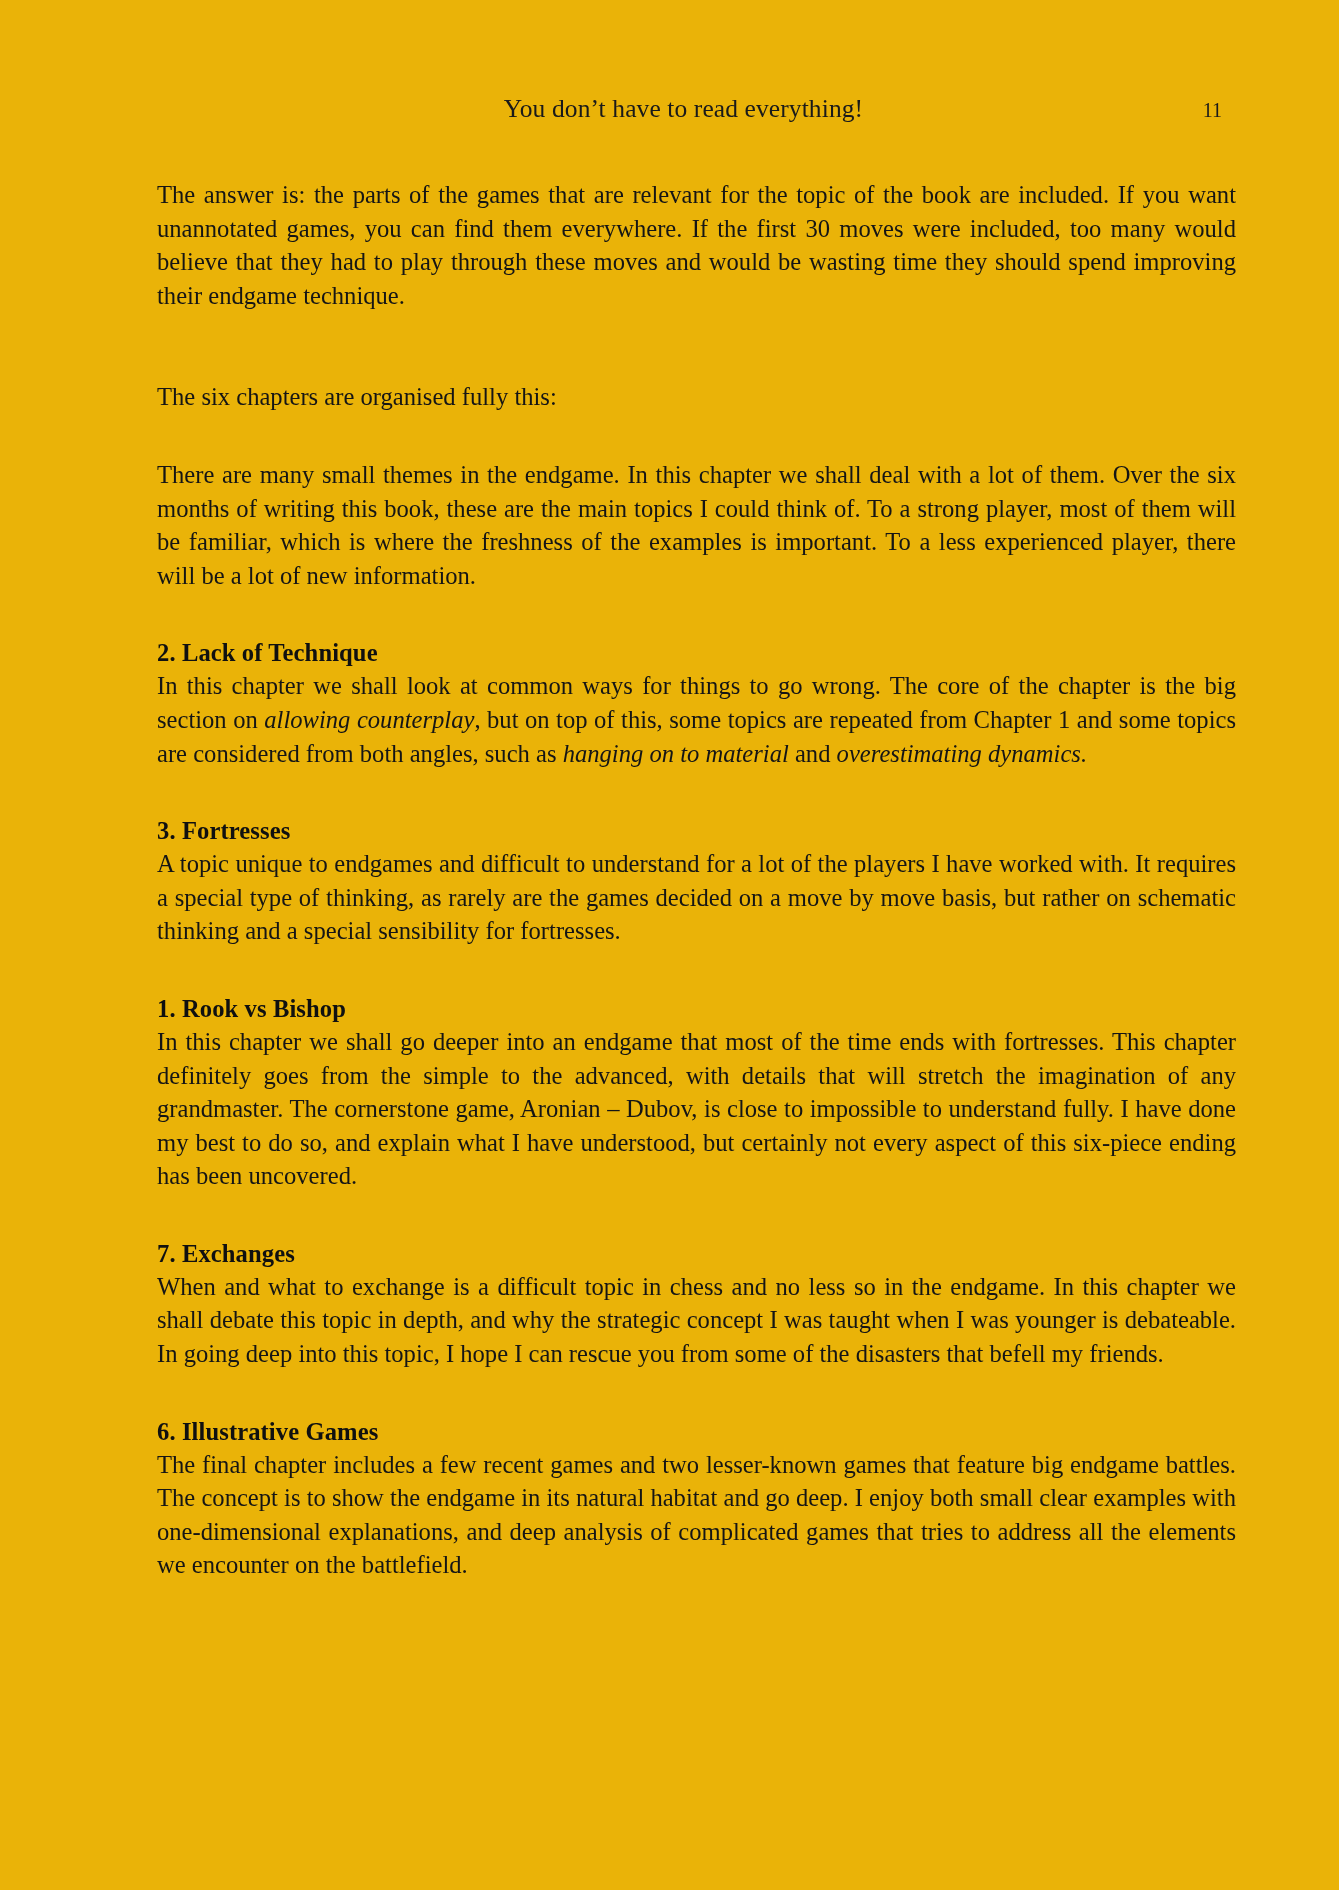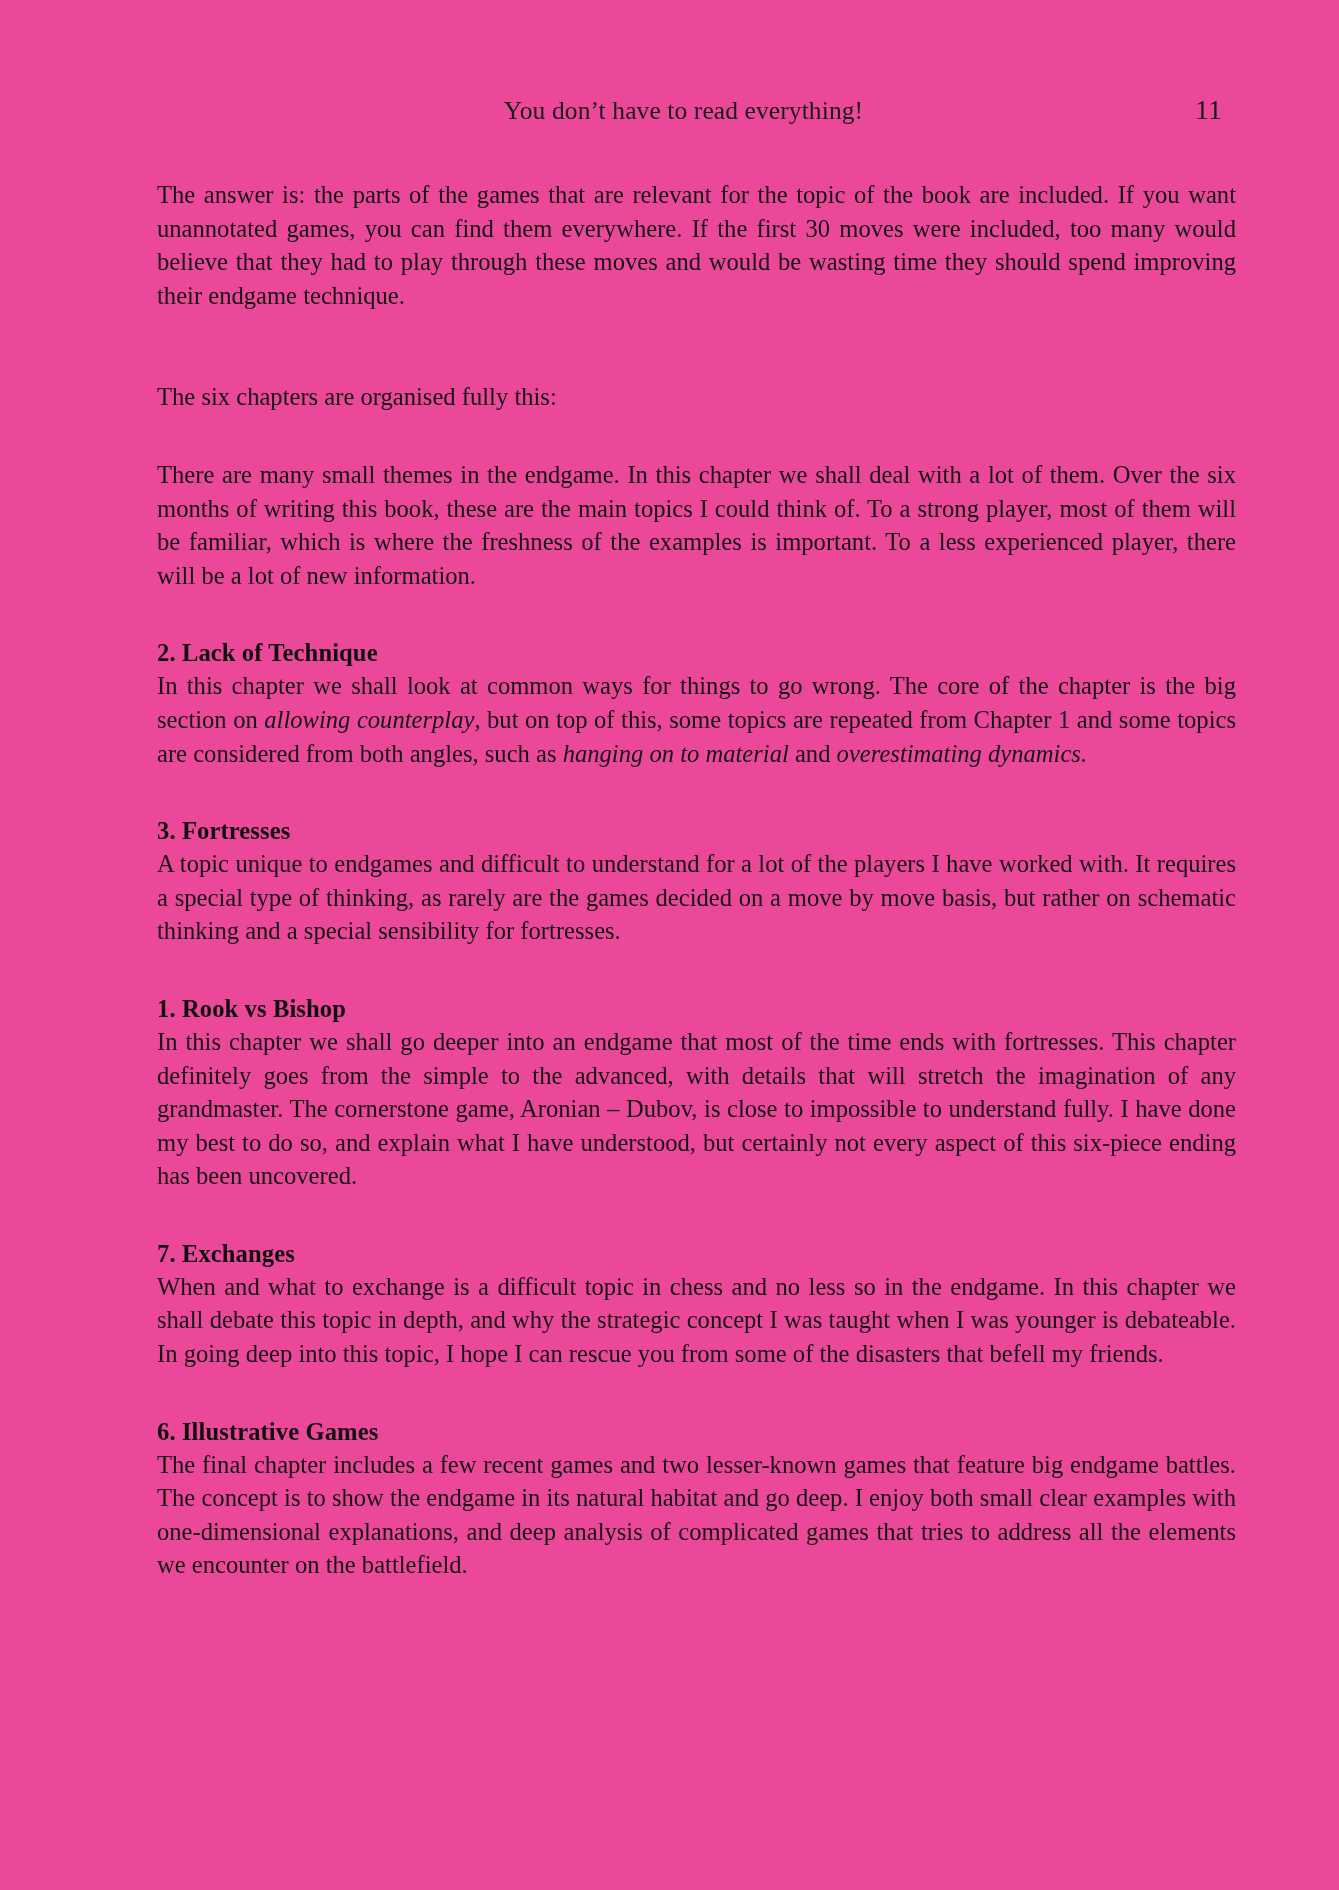--- a/index.html
+++ b/index.html
@@ -11,21 +11,21 @@
     width: 1339px;
     height: 1890px;
     font-family: "Liberation Serif", "DejaVu Serif", serif;
     color: #151515;
     -webkit-font-smoothing: antialiased;
   }
   .page {
     position: relative;
     width: 1339px;
     height: 1890px;
-    background: #ec4899;
+    background: #eab308;
     box-sizing: border-box;
   }
   
   .running-head {
     position: absolute;
     left: 145px;
     right: 117px;
     top: 94px;
     height: 40px;
     display: flex;
@@ -36,21 +36,21 @@
     text-align: center;
     font-size: 25.5px;
     letter-spacing: 0.1px;
     color: #1a1a1a;
     padding-left: 64px;
   }
   .running-head-folio {
     flex: 0 0 auto;
     width: 64px;
     text-align: right;
-    font-size: 28px;
+    font-size: 20px;
     color: #1a1a1a;
   }
   
   .textblock {
     position: absolute;
     left: 145px;
     top: 178px;
     width: 1079px;
     margin-left: 12px;
   }

